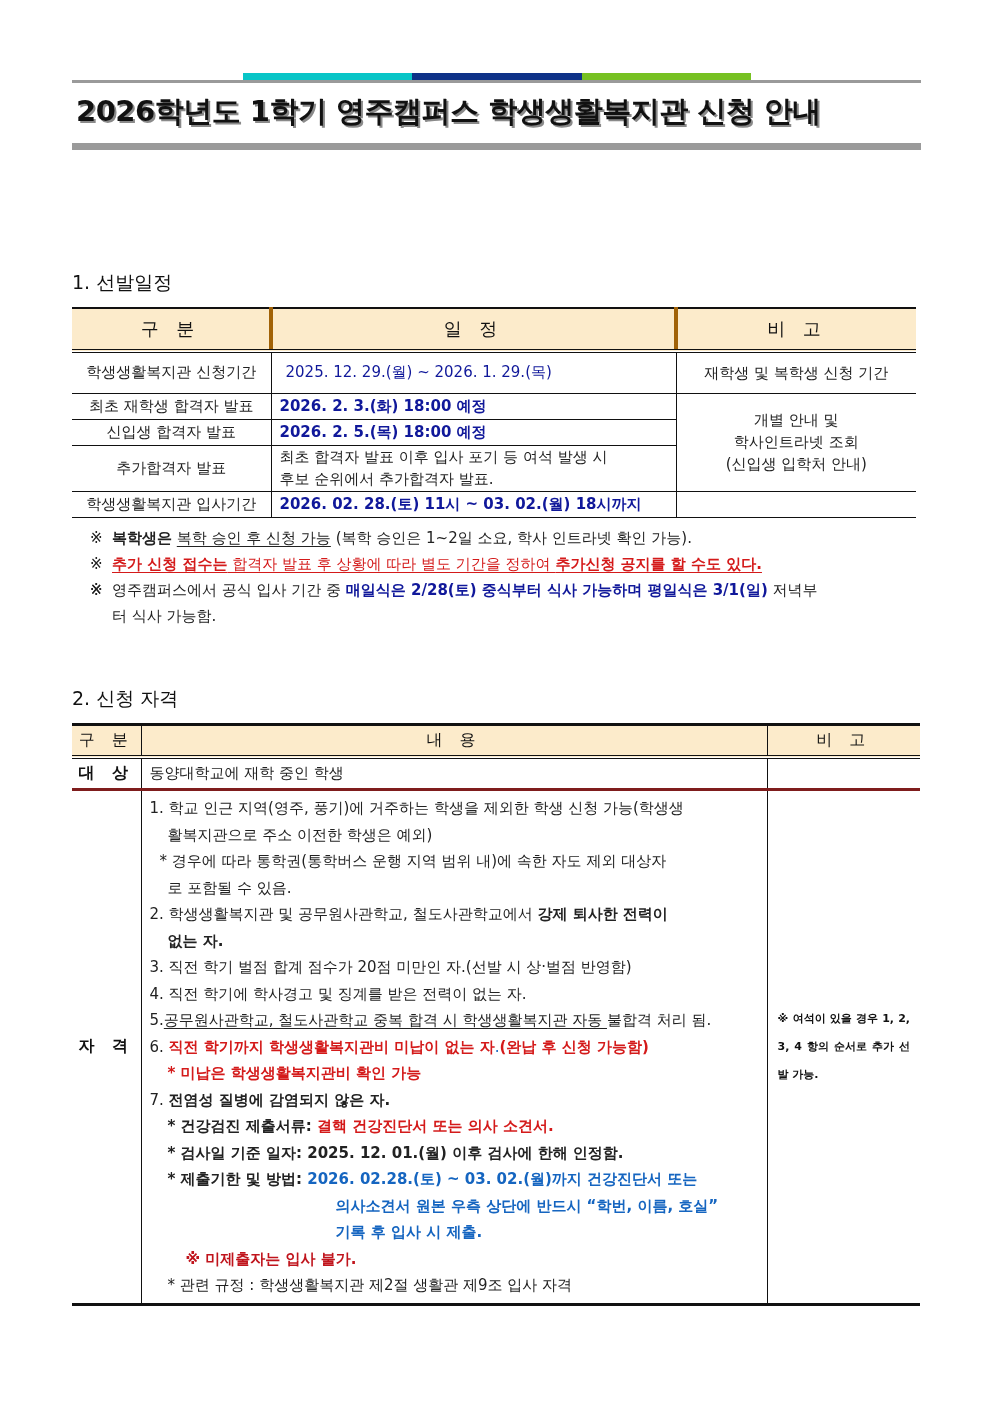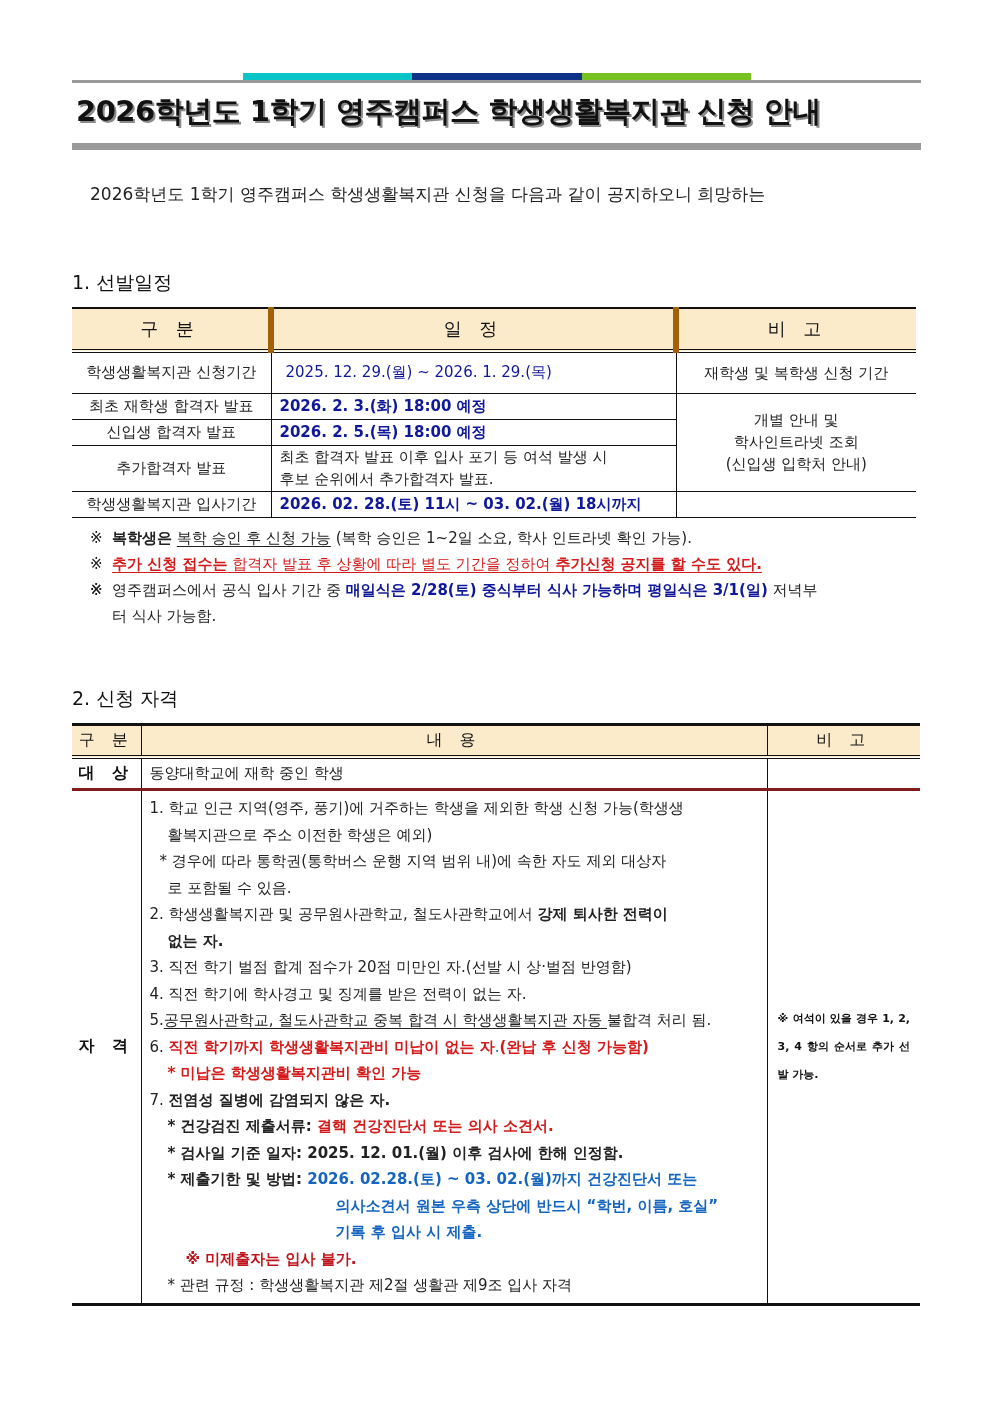--- a/index.html
+++ b/index.html
@@ -42,21 +42,21 @@
     
     table { border-collapse: collapse; position: absolute; table-layout: fixed; }
     td, th { padding: 0; vertical-align: middle; }
 
     .t1 { left: 72px; top: 307px; width: 844px; font-size: 15px; }
     .t1 .hdr th {
       background: #fcebcb; height: 40px; font-weight: normal; font-size: 18px;
       border-top: 2px solid #111; border-bottom: 4px double #111; letter-spacing: 6px;
     }
     .t1 td { border: 1px solid #111; }
-    .t1 th { border-left: 6px solid #a16207; border-right: 1px solid #111; }
+    .t1 th { border-left: 4px solid #a16207; border-right: 1px solid #111; }
     .t1 tr > :first-child { border-left: none; }
     .t1 tr > :last-child { border-right: none; }
     .t1 .lbl { text-align: center; color: #222; white-space: nowrap; }
     .t1 .sched { color: #10189a; padding-left: 8px; white-space: nowrap; }
     .t1 .sched.first { padding-left: 14px; }
     .t1 .note { text-align: center; color: #222; line-height: 22px; }
     .t1 .plain { color: #222; padding-left: 8px; line-height: 22px; margin-top: 22px; }
     .t1 .last-row td { border-bottom: 1.5px solid #111; }
 
     
@@ -95,21 +95,20 @@
 <div class="page">
 
   <div class="color-bar bar-teal"></div>
   <div class="color-bar bar-navy"></div>
   <div class="color-bar bar-green"></div>
   <div class="rule-top"></div>
   <div class="doc-title">2026학년도 1학기 영주캠퍼스 학생생활복지관 신청 안내</div>
   <div class="rule-bottom"></div>
 
   <div class="intro">
-    <div>2026학년도 1학기 영주캠퍼스 학생생활복지관 신청을 다음과 같이 공지하오니 희망하는</div>
   </div>
 
   <div class="section-heading sh1">1. 선발일정</div>
 
   <table class="t1">
     <colgroup>
       <col style="width:199px">
         <col style="width:405px">
         <col style="width:240px">
     </colgroup>

